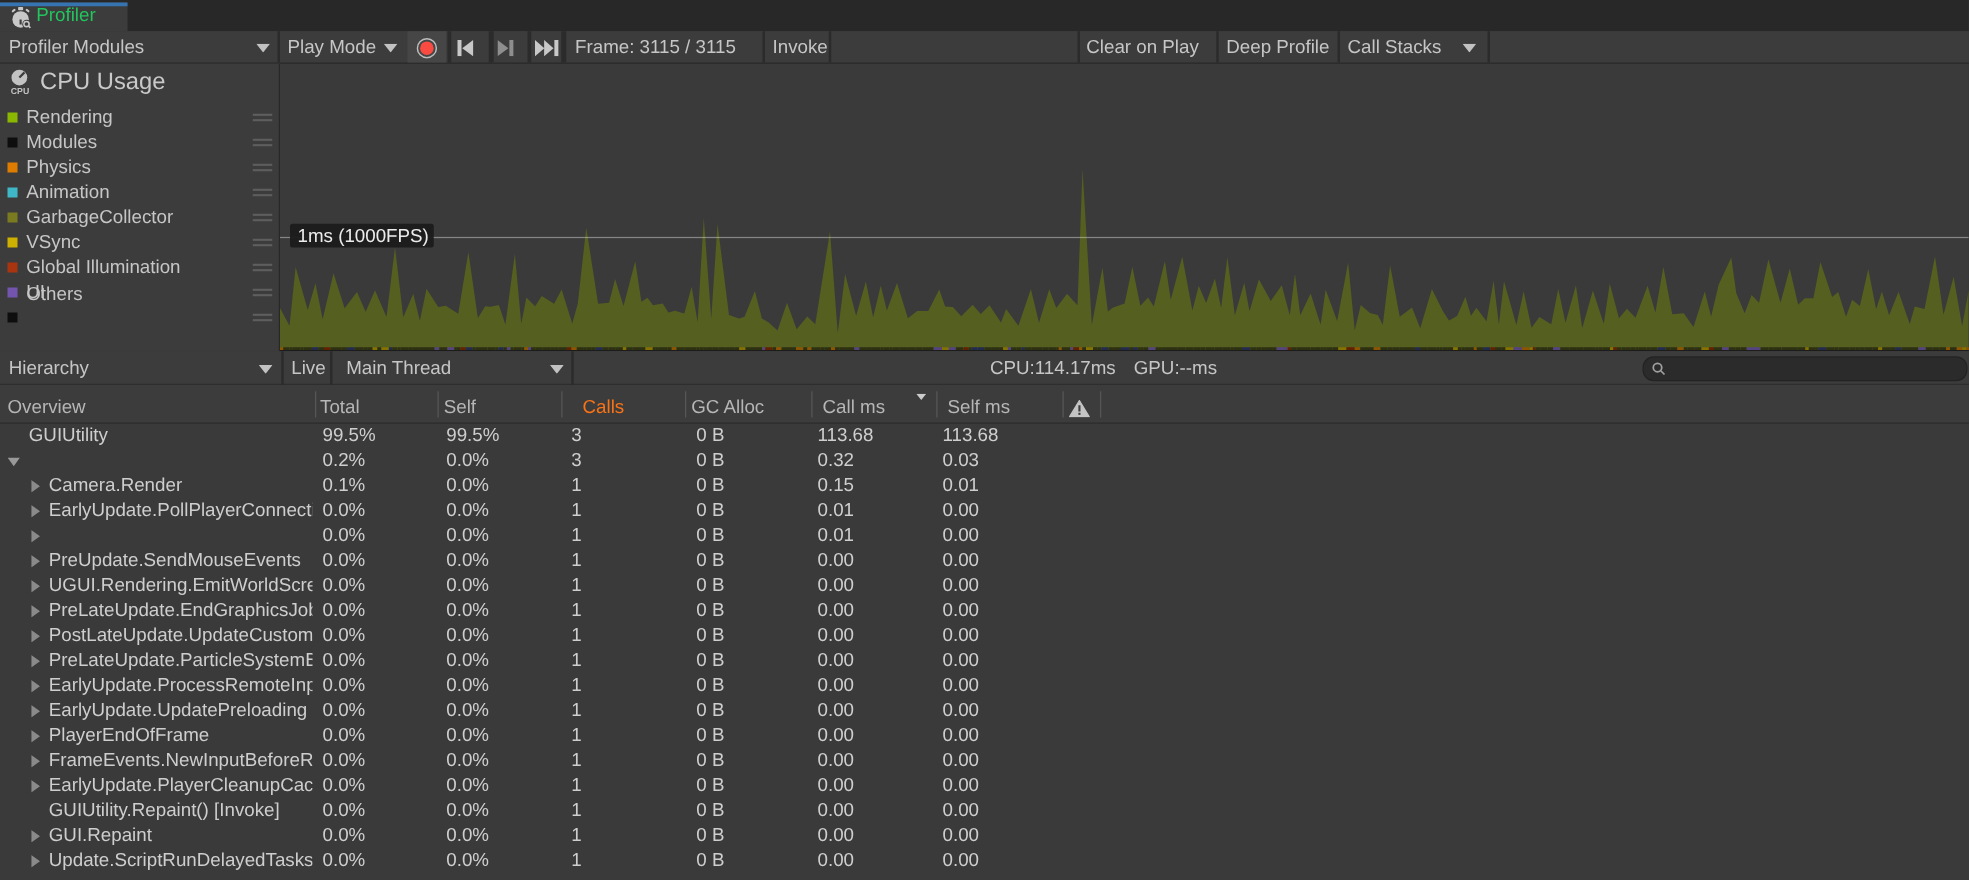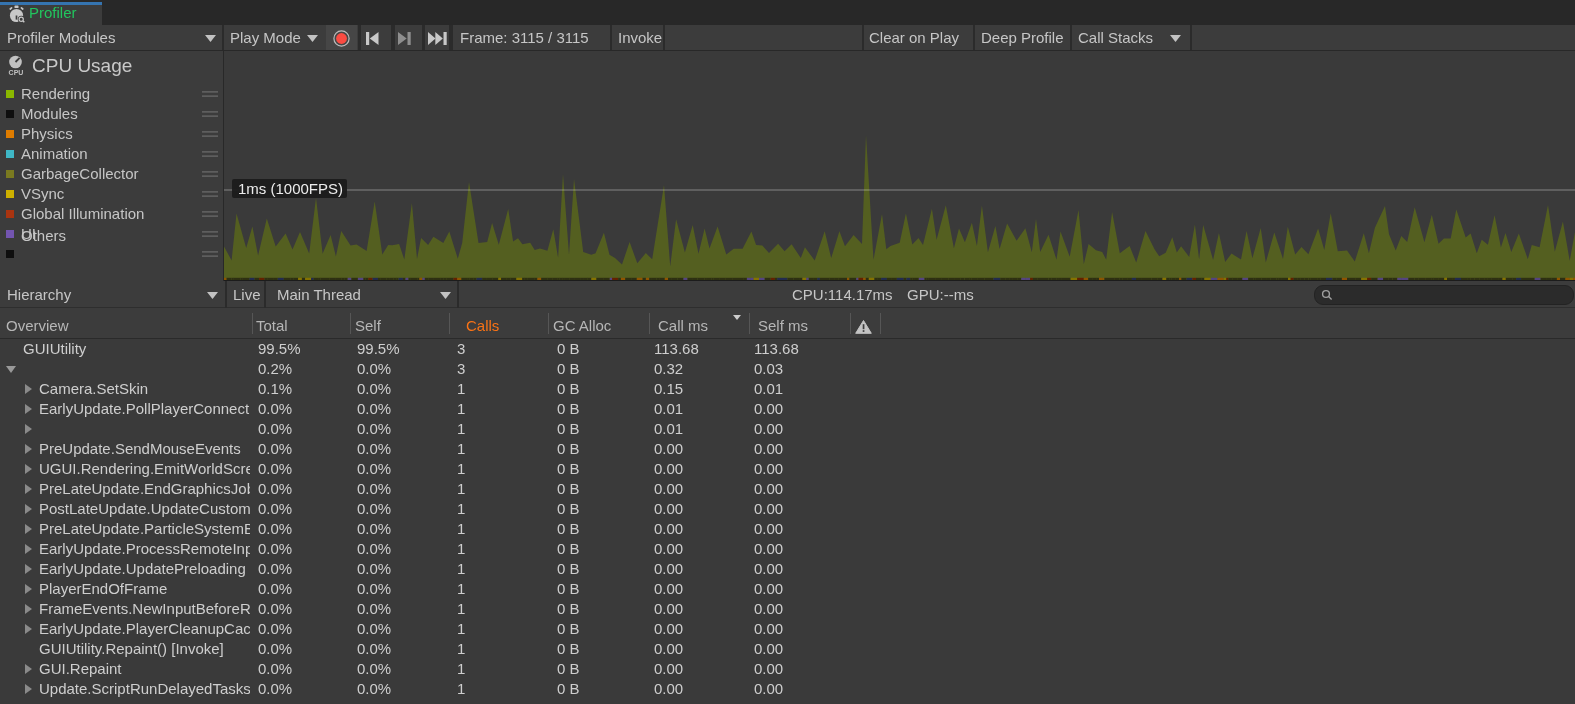--- a/index.html
+++ b/index.html
@@ -518,21 +518,21 @@
     <div class="t" style="left:457px">3</div>
     <div class="t" style="left:557px">0 B</div>
     <div class="t" style="left:654px">0.32</div>
     <div class="t" style="left:754px">0.03</div>
   </div>
 <div class="row" style="top:379px">
     <svg class="abs" style="left:25px;top:5px" width="7" height="10">
       <polygon points="0,0 7,5 0,10" fill="#8a8a8a"></polygon>
     </svg>
     <div class="abs" style="left:0;top:0;width:250px;height:20px;overflow:hidden">
-      <div class="t nm" style="left:39px">Camera.SetSkin</div>
+      <div class="t nm" style="left:39px">Camera.Render</div>
     </div>
     <div class="t" style="left:258px">0.1%</div>
     <div class="t" style="left:357px">0.0%</div>
     <div class="t" style="left:457px">1</div>
     <div class="t" style="left:557px">0 B</div>
     <div class="t" style="left:654px">0.15</div>
     <div class="t" style="left:754px">0.01</div>
   </div>
 <div class="row" style="top:399px">
     <svg class="abs" style="left:25px;top:5px" width="7" height="10">

